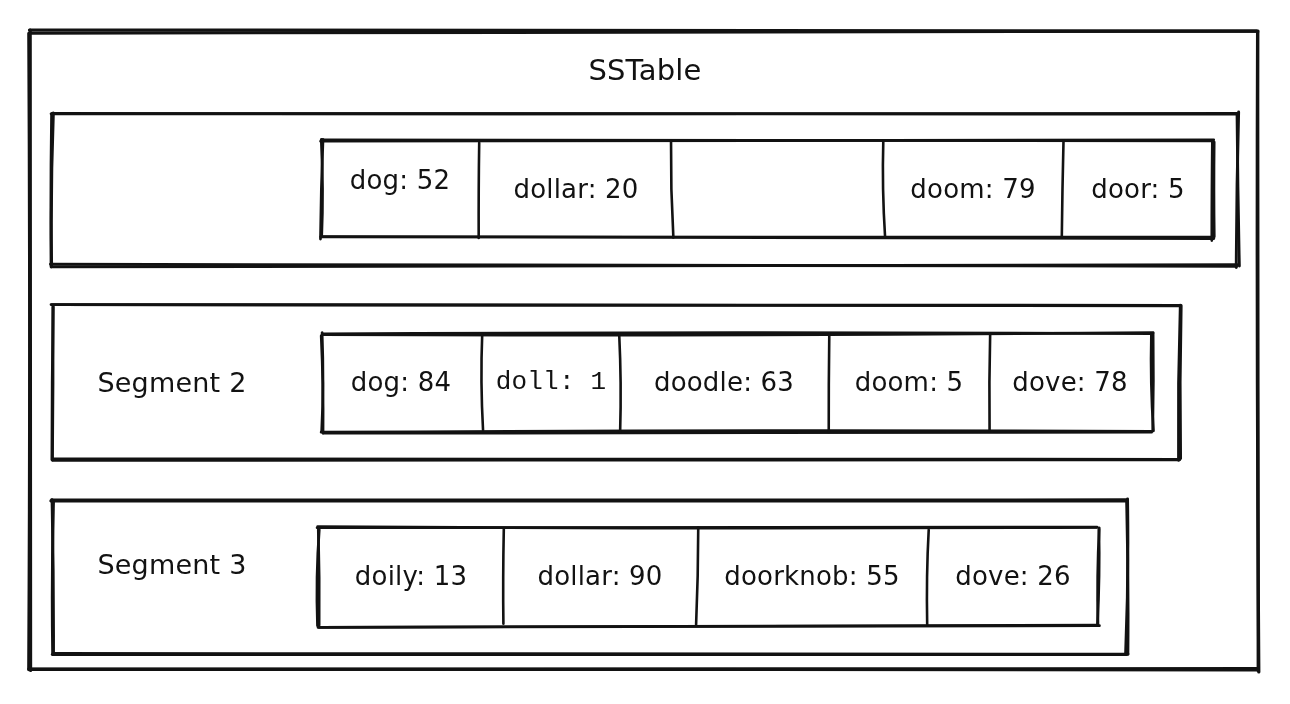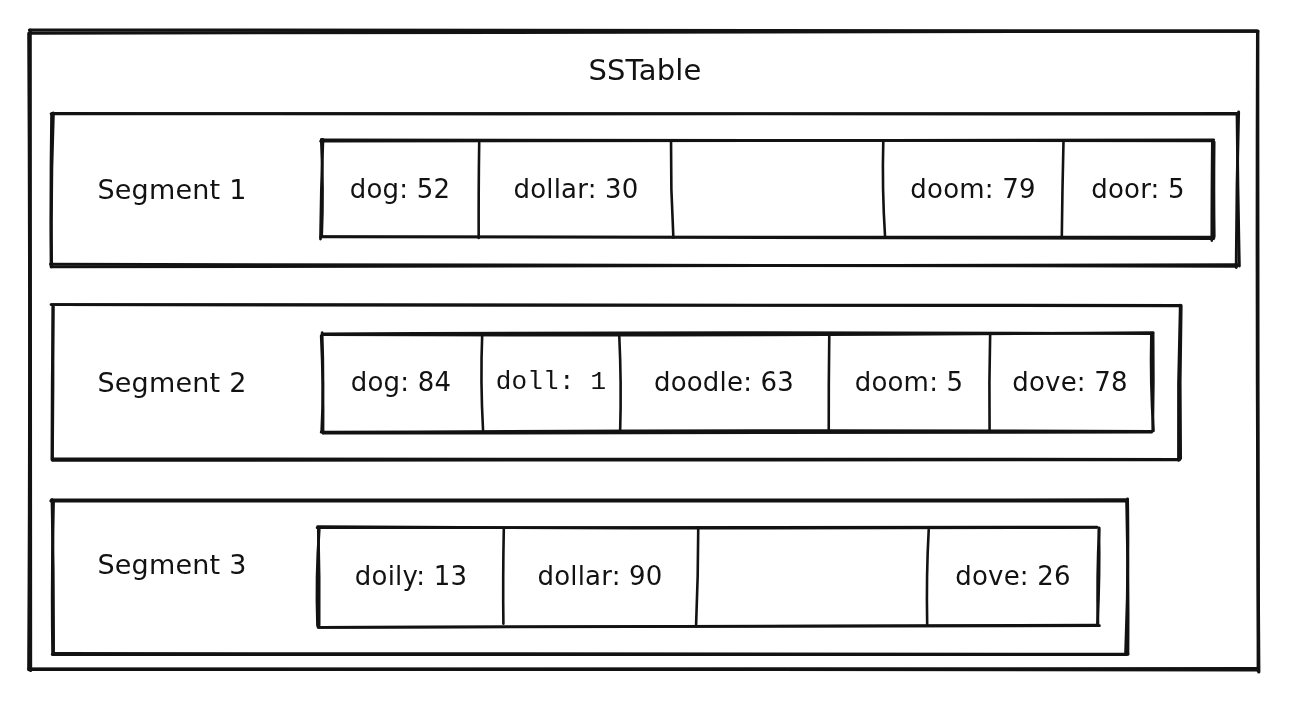--- a/index.html
+++ b/index.html
@@ -118,32 +118,32 @@
         <path d="M 1099.4639291207418 625.6311082747258 Q 707.6442653862407 627.9660315583162 318.0232710856122 627.3871547909766" stroke="#121212" stroke-width="2.7" fill="none"></path>
         <path d="M 319.15261454761617 625.2651070982334 Q 319.65496260842076 578.7269161440464 318.2813830285991 529.6269984270572" stroke="#121212" stroke-width="2.7" fill="none"></path>
         <path d="M 503.8022765165205 529.2681269653459 Q 502.80211894554185 578.2452103689989 503.3975836757559 623.7499667168362" stroke="#121212" stroke-width="2.6" fill="none"></path>
         <path d="M 698.2456257236403 527.6417072296337 Q 698.1914329365321 575.1670286418251 696.1060650604339 624.4906906132077" stroke="#121212" stroke-width="2.6" fill="none"></path>
         <path d="M 928.7123085270227 529.8276684771421 Q 926.1931735993796 575.6963761631382 927.1875107767934 624.4913762931207" stroke="#121212" stroke-width="2.6" fill="none"></path>
       </g>
   </svg>
 
   <div class="lbl title-lbl ctr" style="left:645px; top:70px;">SSTable</div>
 
-  <div class="lbl seg-lbl ctr" style="left:172px; top:189px;">Segment 1</div>
   <div class="lbl seg-lbl ctr" style="left:172px; top:382px;text-align:right;">Segment 2</div>
   <div class="lbl seg-lbl ctr" style="left:172px; top:564px;">Segment 3</div>
 
-  <div class="lbl cell-lbl ctr" style="left:400px; top:189px;">dog: 52</div>
-  <div class="lbl cell-lbl ctr" style="left:576px; top:189px;">dollar: 30</div>
+  <div class="lbl cell-lbl ctr" style="left:400px; top:180px;">dog: 52</div>
+  <div class="lbl cell-lbl ctr" style="left:576px; top:189px;">dollar: 20</div>
   <div class="lbl cell-lbl ctr" style="left:973px; top:189px;">doom: 79</div>
   <div class="lbl cell-lbl ctr" style="left:1138px; top:189px;">door: 5</div>
 
   <div class="lbl cell-lbl ctr" style="left:401px; top:382px;">dog: 84</div>
   <div class="lbl cell-lbl ctr" style="left:551px; top:382px;font-family:Liberation Mono, monospace;">doll: 1</div>
   <div class="lbl cell-lbl ctr" style="left:724px; top:382px;text-align:center;">doodle: 63</div>
   <div class="lbl cell-lbl ctr" style="left:909px; top:382px;">doom: 5</div>
   <div class="lbl cell-lbl ctr" style="left:1070px; top:382px;">dove: 78</div>
 
   <div class="lbl cell-lbl ctr" style="left:411px; top:576px;">doily: 13</div>
   <div class="lbl cell-lbl ctr" style="left:600px; top:576px;">dollar: 90</div>
+  <div class="lbl cell-lbl ctr" style="left:812px; top:576px;">doorknob: 55</div>
   <div class="lbl cell-lbl ctr" style="left:1013px; top:576px;">dove: 26</div>
 
 </div>
 
 </body></html>

